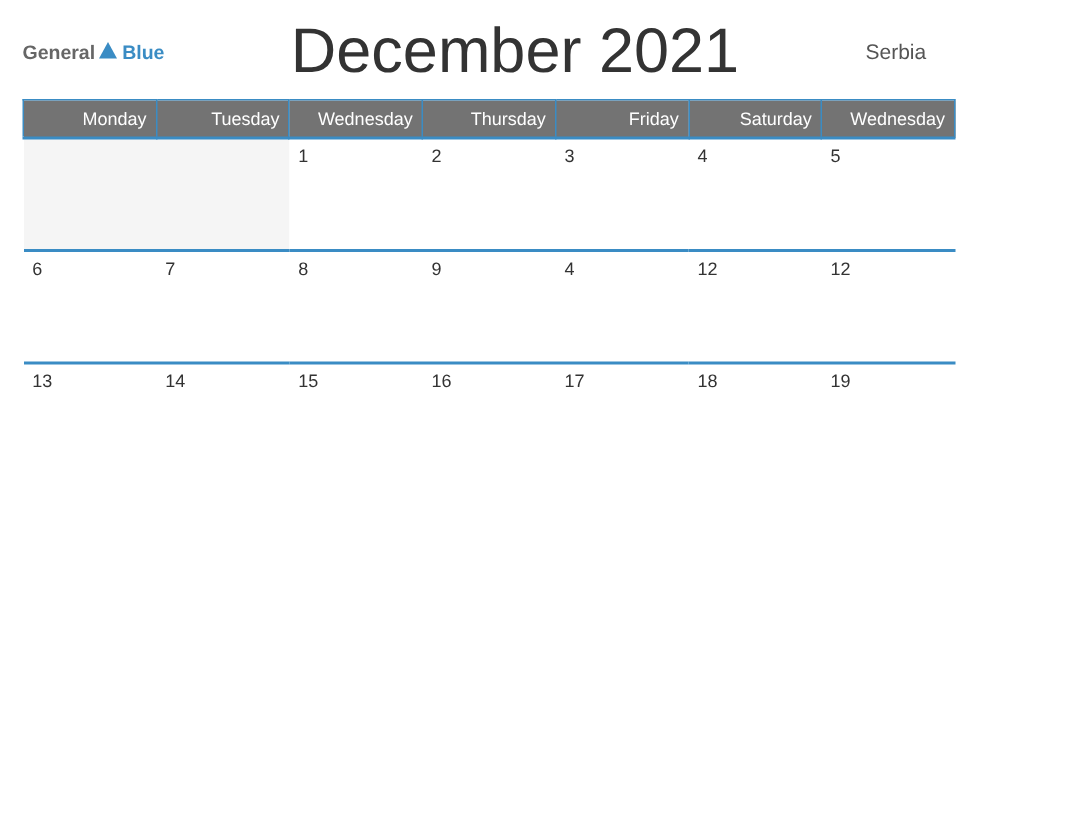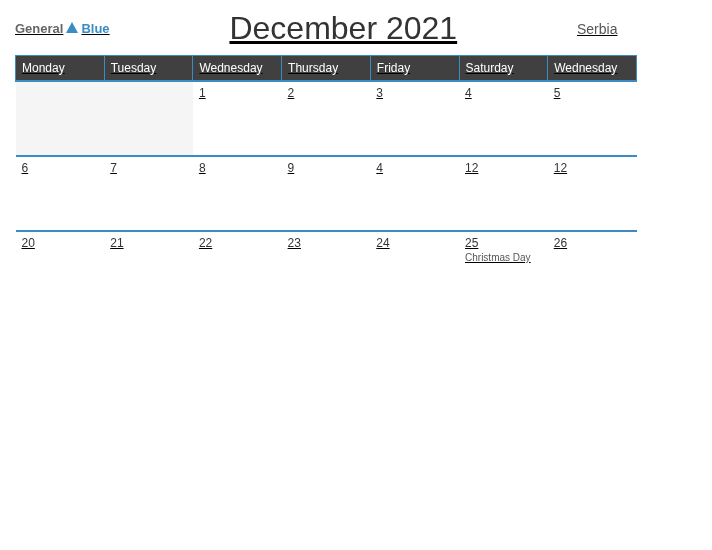--- a/index.html
+++ b/index.html
@@ -8,53 +8,52 @@
       height: 550px;
       background: #fff;
       font-family: Arial, sans-serif;
       overflow: hidden;
     }
     .page {
       width: 652px;
       height: 550px;
       background: #fff;
       padding: 10px 15px;
-      text-decoration: underline;
     }
     
     .header {
       display: flex;
       align-items: center;
       justify-content: space-between;
       margin-bottom: 8px;
     }
     .month-title {
-      font-size: 32px;
+      font-size: 42px;
       color: #333;
       font-weight: normal;
       text-align: center;
       flex: 1;
     }
     .country {
       font-size: 14px;
       color: #555;
       min-width: 60px;
     }
     
     .calendar {
       width: 100%;
       border-collapse: collapse;
     }
     .calendar thead tr th {
-      background-color: #404040;
+      background-color: #737373;
       color: #fff;
       font-size: 12px;
       font-weight: normal;
       padding: 5px 6px;
-      text-align: left;
+      text-align: right;
       border: 1px solid #3a8cc4;
     }
     .calendar tbody tr {
       border-top: 2px solid #3a8cc4;
     }
     .calendar tbody tr td {
       width: calc(100% / 7);
       vertical-align: top;
       padding: 4px 6px;
       font-size: 11px;
@@ -150,37 +149,36 @@
           </td>
           <td>
             <span class="day-number">12</span>
           </td>
           <td>
             <span class="day-number">12</span>
           </td>
         </tr>
         <tr>
           <td>
-            <span class="day-number">20</span>
+            <span class="day-number">13</span>
           </td>
           <td>
-            <span class="day-number">21</span>
+            <span class="day-number">14</span>
           </td>
           <td>
-            <span class="day-number">22</span>
+            <span class="day-number">15</span>
           </td>
           <td>
-            <span class="day-number">23</span>
+            <span class="day-number">16</span>
           </td>
           <td>
-            <span class="day-number">24</span>
+            <span class="day-number">17</span>
           </td>
           <td>
-            <span class="day-number">25</span>
-            <span class="holiday-label">Christmas Day</span>
+            <span class="day-number">18</span>
           </td>
           <td>
-            <span class="day-number">26</span>
+            <span class="day-number">19</span>
           </td>
         </tr>
       </tbody>
   </table>
 </div>
 
 </body></html>

